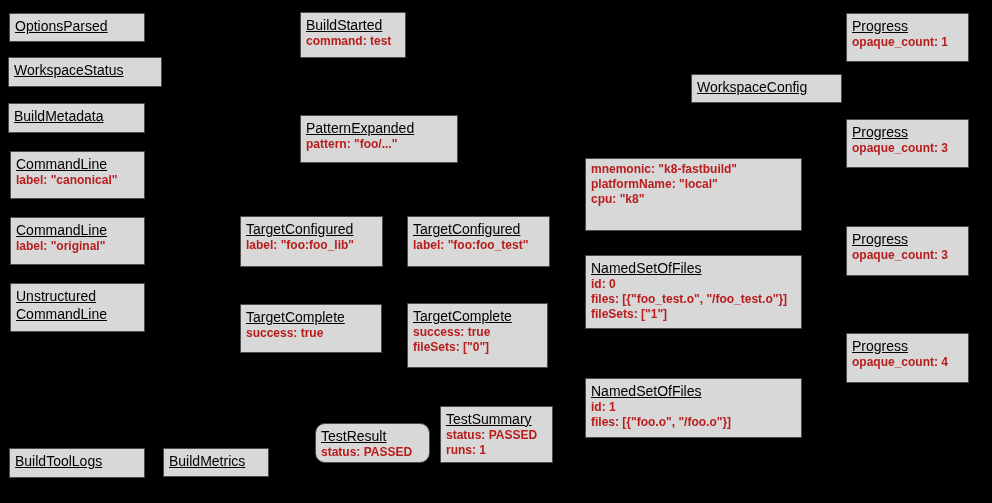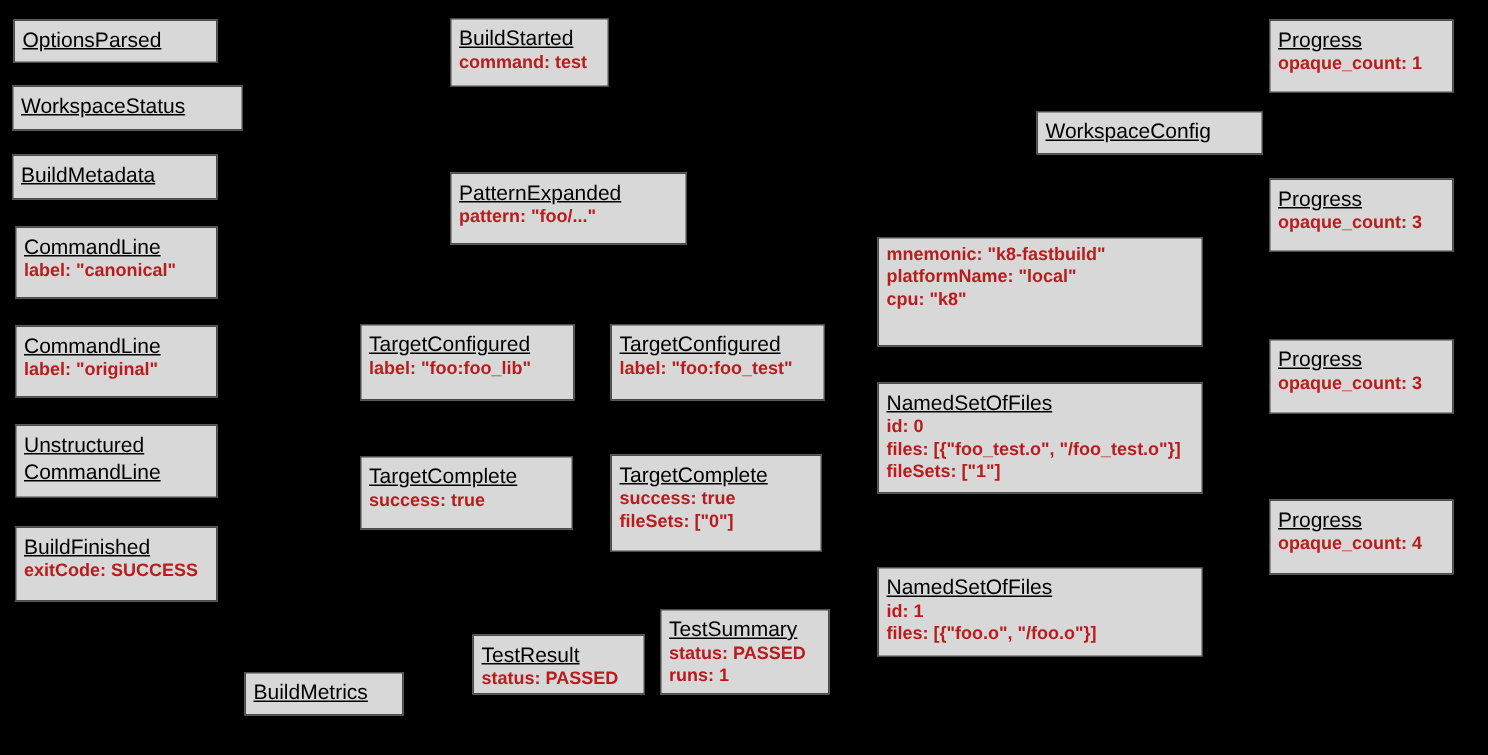--- a/index.html
+++ b/index.html
@@ -67,25 +67,24 @@
   <div class="node" style="left:10px; top:217px; width:135px; height:48px;">
     <span class="title">CommandLine</span>
     <span class="line">label: "original"</span>
   </div>
 
   <div class="node" style="left:10px; top:283px; width:135px; height:49px;">
     <span class="title">Unstructured</span>
     <span class="title">CommandLine</span>
   </div>
 
-  <div class="node" style="left:10px; top:351px; width:135px; height:50px;">
-    <span class="title">BuildFinished</span>
-    <span class="line">exitCode: SUCCESS</span>
+
+  <div class="node" style="left:9px; top:448px; width:136px; height:30px;">
+    <span class="title">BuildToolLogs</span>
   </div>
-
 
   <div class="node" style="left:163px; top:448px; width:106px; height:29px;">
     <span class="title">BuildMetrics</span>
   </div>
 
   <div class="node" style="left:300px; top:12px; width:106px; height:46px;">
     <span class="title">BuildStarted</span>
     <span class="line">command: test</span>
   </div>
 
@@ -108,21 +107,21 @@
     <span class="title">TargetComplete</span>
     <span class="line">success: true</span>
   </div>
 
   <div class="node" style="left:407px; top:303px; width:141px; height:65px;">
     <span class="title">TargetComplete</span>
     <span class="line">success: true</span>
     <span class="line">fileSets: ["0"]</span>
   </div>
 
-  <div class="node" style="left:315px; top:423px; width:115px; height:40px;">
+  <div class="node" style="left:315px; top:423px; width:115px; height:40px;border-radius:10px;">
     <span class="title">TestResult</span>
     <span class="line">status: PASSED</span>
   </div>
 
   <div class="node" style="left:440px; top:406px; width:113px; height:57px;">
     <span class="title">TestSummary</span>
     <span class="line">status: PASSED</span>
     <span class="line">runs: 1</span>
   </div>
 

